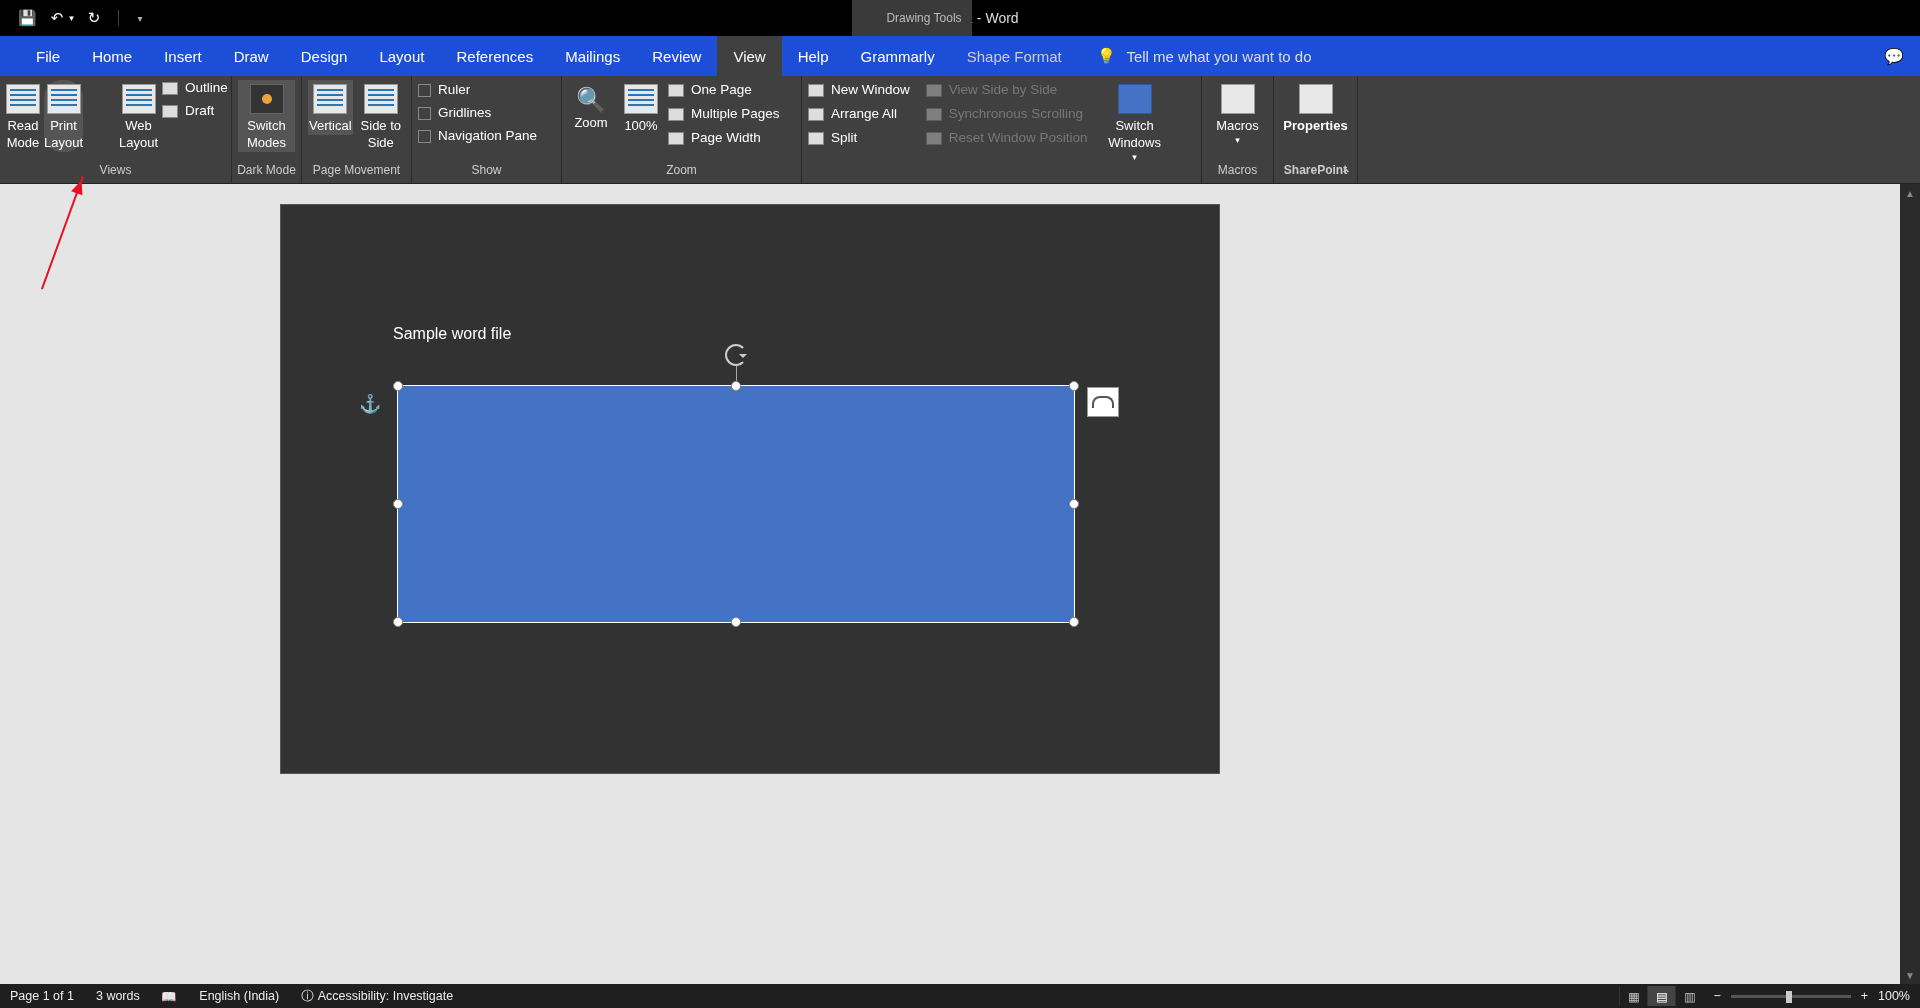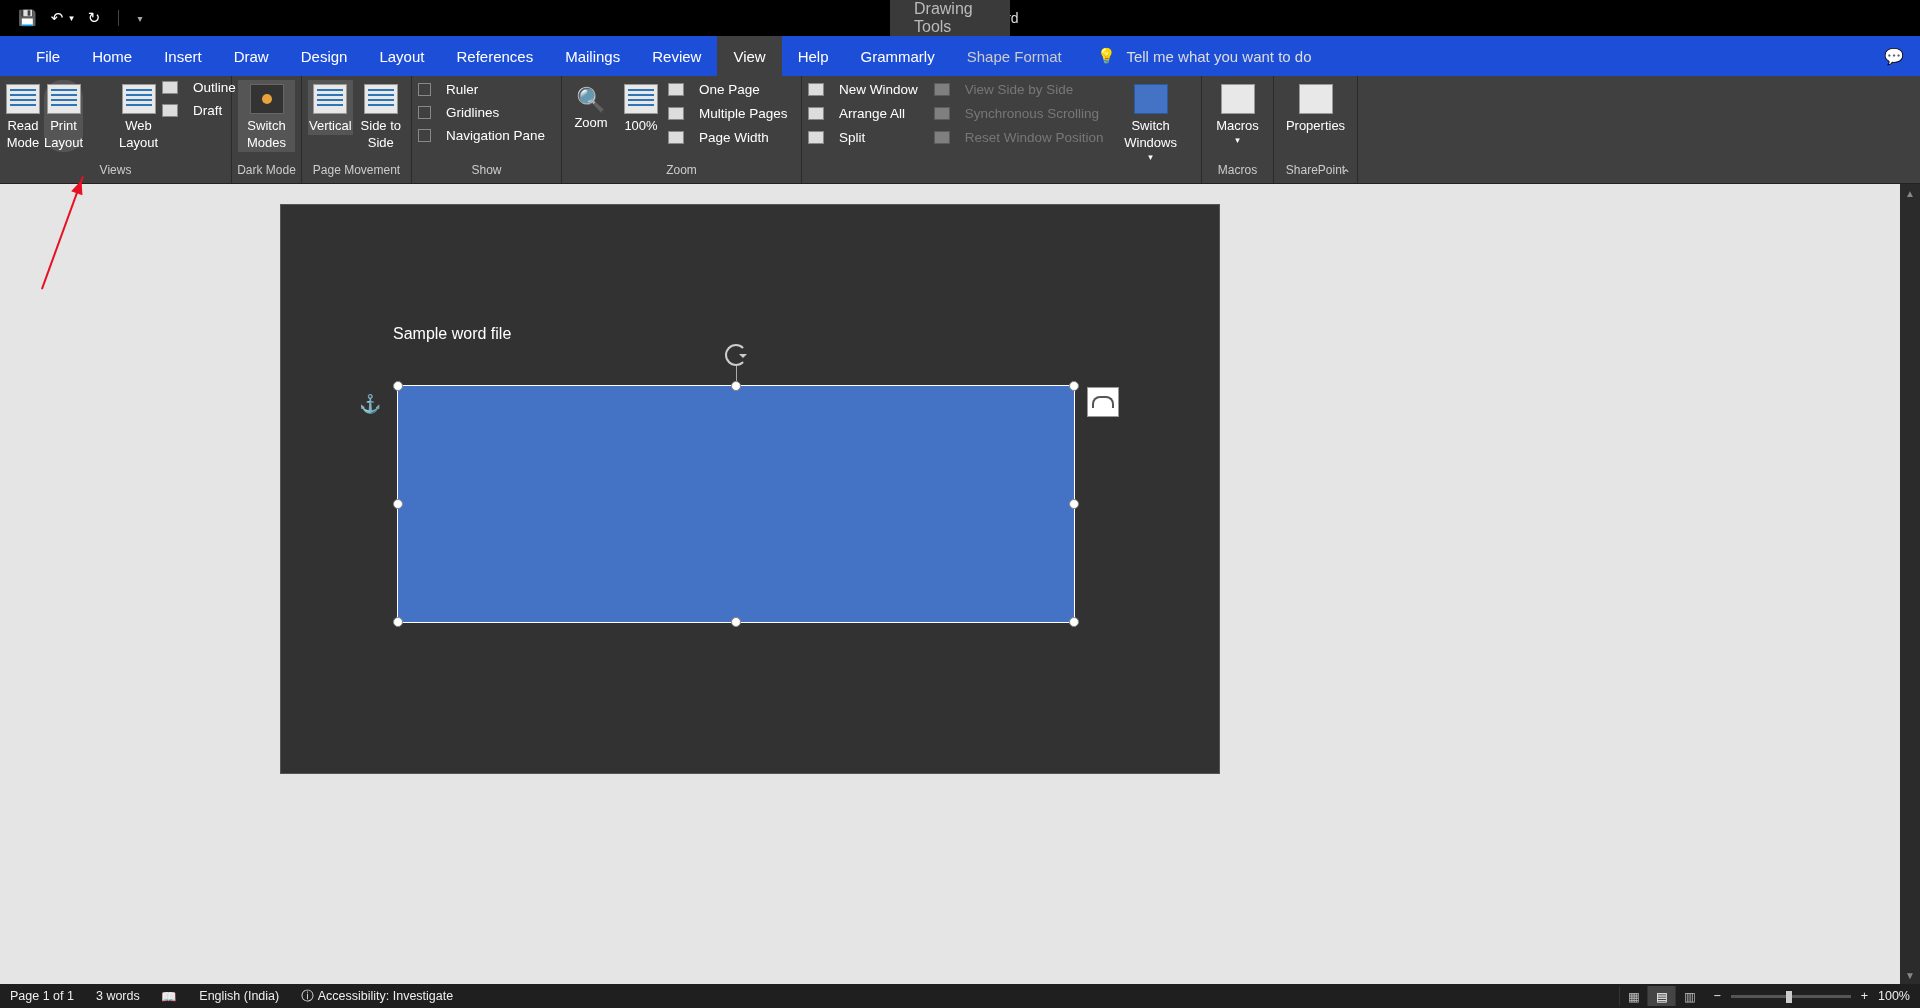--- a/index.html
+++ b/index.html
@@ -4,21 +4,21 @@
 <style>
 * { margin: 0; padding: 0; box-sizing: border-box; font-family: "Segoe UI", Arial, sans-serif; }
 body { background: #2b2b2b; color: #fff; width: 1920px; height: 1008px; overflow: hidden; position: relative; }
 
 
 .titlebar { height: 36px; background: #000; display: flex; align-items: center; position: relative; }
 .qat { display: flex; align-items: center; gap: 14px; padding-left: 18px; }
 .qat .icon { font-size: 15px; color: #fff; }
 .qat-sep { width: 1px; height: 16px; background: #444; margin: 0 4px; }
 .title-center { position: absolute; left: 50%; transform: translateX(-50%); font-size: 14px; color: #ddd; }
-.context-tab { position: absolute; left: 890px; top: 0; height: 36px; width: 120px; background: #3a3a3a; display: flex; align-items: center; justify-content: center; font-size: 16px; color: #bbb; padding-left: 24px; }
+.context-tab { position: absolute; left: 852px; top: 0; height: 36px; width: 120px; background: #3a3a3a; display: flex; align-items: center; justify-content: center; font-size: 12px; color: #bbb; padding-left: 24px; }
 .title-right { position: absolute; right: 0; display: flex; align-items: center; gap: 14px; padding-right: 12px; }
 .avatar { width: 22px; height: 22px; border-radius: 50%; background: #ccc; color: #333; font-size: 10px; display: flex; align-items: center; justify-content: center; }
 .winbtn { width: 40px; height: 36px; display: flex; align-items: center; justify-content: center; color: #fff; font-size: 13px; }
 
 
 .tabs { height: 40px; background: #1d4ed8; display: flex; align-items: stretch; padding-left: 20px; position: relative; }
 .tab { padding: 0 16px; display: flex; align-items: center; font-size: 15px; color: #fff; }
 .tab.active { background: #404040; }
 .tab.context { color: #ccc; }
 .tellme { display: flex; align-items: center; gap: 10px; margin-left: 20px; font-size: 15px; color: #ddd; }
@@ -27,21 +27,21 @@
 
 .ribbon { height: 108px; background: #404040; display: flex; align-items: stretch; border-bottom: 1px solid #222; }
 .group { display: flex; flex-direction: column; border-right: 1px solid #2a2a2a; }
 .group-body { flex: 1; display: flex; align-items: flex-start; padding: 4px 6px 0 6px; gap: 4px; }
 .group-label { height: 20px; font-size: 12px; color: #ccc; text-align: center; }
 .bigbtn { display: flex; flex-direction: column; align-items: center; justify-content: flex-start; width: 54px; padding-top: 4px; font-size: 13px; line-height: 1.3; text-align: center; }
 .bigbtn.active { background: #555; }
 .bigbtn .bicon { width: 34px; height: 30px; background: #e8e8e8; border: 1px solid #999; position: relative; margin-bottom: 4px; }
 .doc-icon::before { content: ""; position: absolute; left: 3px; right: 3px; top: 4px; height: 2px; background: #2e75b6; box-shadow: 0 5px 0 #2e75b6, 0 10px 0 #2e75b6, 0 15px 0 #2e75b6; }
 .chklist { display: flex; flex-direction: column; gap: 8px; padding-top: 2px; }
-.chkitem { display: flex; align-items: center; gap: 15px; font-size: 13.5px; white-space: nowrap; }
+.chkitem { display: flex; align-items: flex-end; gap: 7px; font-size: 13.5px; white-space: nowrap; }
 .chkbox { width: 13px; height: 13px; border: 1px solid #888; display: inline-block; }
 .smicon { width: 16px; height: 13px; background: #ddd; border: 1px solid #888; display: inline-block; }
 .collapse { position: absolute; right: 6px; bottom: 2px; font-size: 12px; color: #ccc; }
 
 
 .canvas { position: absolute; top: 184px; left: 0; right: 20px; bottom: 24px; background: #e5e5e5; }
 .page { position: absolute; top: 20px; left: 280px; width: 940px; height: 570px; background: #323232; border: 1px solid #555; }
 .sample-text { position: absolute; top: 120px; left: 112px; font-size: 16px; color: #fff; }
 .shape { position: absolute; top: 180px; left: 116px; width: 678px; height: 238px; background: #4472c4; border: 1px solid #fff; }
 .handle { width: 10px; height: 10px; background: #fff; border-radius: 50%; position: absolute; border: 1px solid #888; }
@@ -258,21 +258,21 @@
     <div class="group-body" style="justify-content:center;">
       <div class="bigbtn" style="width:60px;">
         <div class="bicon"></div>
         <span>Macros</span>
         <span style="font-size:9px;">▾</span>
       </div>
     </div>
     <div class="group-label">Macros</div>
   </div>
 
-  <div class="group" style="width:84px;position:relative;">
+  <div class="group" style="width:84px;position:relative;font-weight:bold;">
     <div class="group-body" style="justify-content:center;">
       <div class="bigbtn" style="width:72px;">
         <div class="bicon"></div>
         <span>Properties</span>
       </div>
     </div>
     <div class="group-label">SharePoint</div>
     <span class="collapse">⌃</span>
   </div>
 </div>

